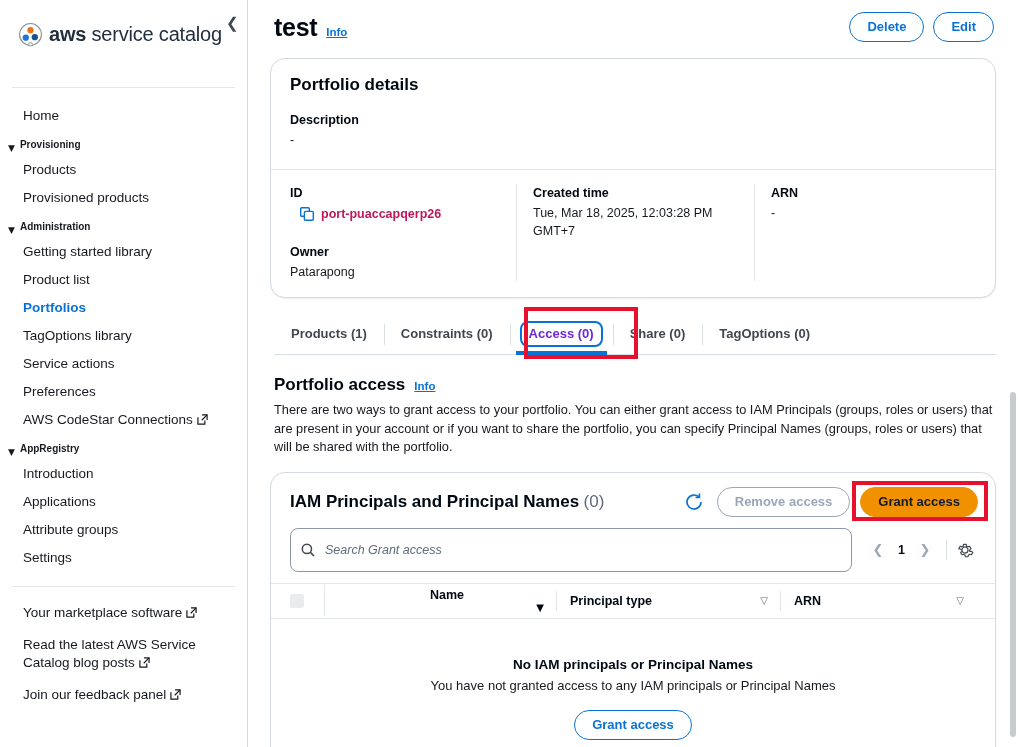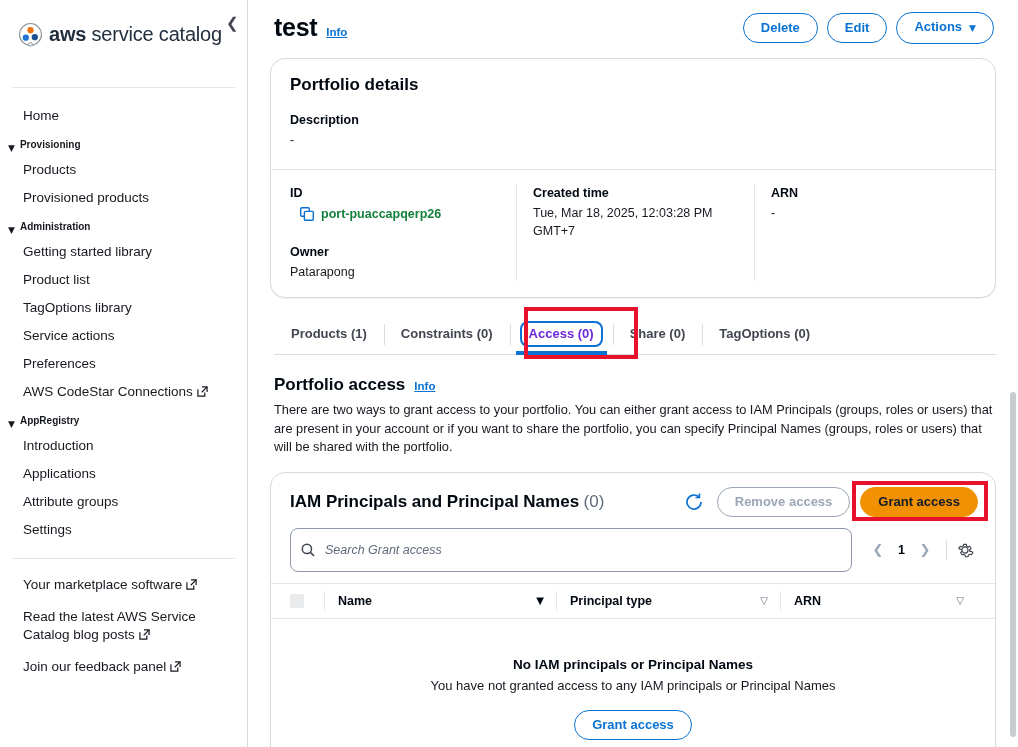--- a/index.html
+++ b/index.html
@@ -132,21 +132,21 @@
     border-top: 1px solid #e3e6ea;
     padding: 14px 0 16px 0;
   }
   .dcol { padding: 0 16px 0 19px; }
   .dcol.c1 { width: 245px; }
   .dcol.c2 { width: 238px; border-left: 1px solid #e3e6ea; padding-left: 16px; min-height: 78px; }
   .dcol.c3 { flex: 1; border-left: 1px solid #e3e6ea; padding-left: 16px; }
   .id-link-row { display: flex; align-items: center; margin: 5px 0 0 10px; }
   .copy-icon { width: 14px; height: 14px; margin-right: 7px; flex: 0 0 14px; }
   .id-link {
-    font-size: 12.5px; color: #15803d; font-weight: 700;
+    font-size: 12.5px; color: #be185d; font-weight: 700;
     text-decoration: none; cursor: pointer;
   }
   .owner-block { margin-top: 22px; }
 
   
   .tabs-wrap { position: relative; margin: 17px 0 0 0; padding-left: 4px; }
   .tabs {
     display: flex; align-items: stretch;
     border-bottom: 1px solid #d9dee3;
   }
@@ -240,21 +240,21 @@
   }
   .th {
     display: flex; align-items: center;
     font-size: 12.5px; font-weight: 700; color: #000811;
     position: relative; padding-left: 14px;
   }
   .th::before {
     content: ""; position: absolute; left: 0; top: -3px; bottom: -3px;
     width: 1px; background: #e3e6ea;
   }
-  .th.c-name { width: 232px; }
+  .th.c-name { width: 232px; flex-direction: column; }
   .th.c-type { width: 224px; }
   .th.c-arn { flex: 1; }
   .sort-arrow { margin-left: auto; font-size: 10px; padding-right: 12px; font-family: "DejaVu Sans", sans-serif; }
   .sort-arrow.active { color: #000811; }
   .sort-arrow.inactive { color: #5f6b7a; }
 
   .empty-state {
     display: flex; flex-direction: column; align-items: center;
     padding: 38px 10px 46px 10px;
   }
@@ -308,20 +308,21 @@
       </div>
       <a class="nav-link">Products</a>
       <a class="nav-link">Provisioned products</a>
 
       <div class="nav-group">
         <span class="caret">▼</span>
         <span class="glabel">Administration</span>
       </div>
       <a class="nav-link">Getting started library</a>
       <a class="nav-link">Product list</a>
+      <a class="nav-link active">Portfolios</a>
       <a class="nav-link">TagOptions library</a>
       <a class="nav-link">Service actions</a>
       <a class="nav-link">Preferences</a>
       <a class="nav-link"><span>AWS CodeStar Connections</span><svg class="ext-icon" viewBox="0 0 12 12">
             <path d="M1 3.5v7.5h7.5V7" fill="none" stroke="#16191f" stroke-width="1.3"></path>
             <path d="M5.5 1h5.5v5.5" fill="none" stroke="#16191f" stroke-width="1.3"></path>
             <path d="M11 1L5.2 6.8" stroke="#16191f" stroke-width="1.3"></path>
           </svg></a>
 
       <div class="nav-group">
@@ -358,21 +359,20 @@
   <main class="main">
 
     <div class="page-head">
       <div class="page-title-wrap">
         <span class="page-title">test</span>
         <span class="info-link">Info</span>
       </div>
       <div class="head-actions">
         <button class="btn btn-normal">Delete</button>
         <button class="btn btn-normal">Edit</button>
-        <button class="btn btn-normal"><span>Actions</span><span class="dd-caret">▼</span></button>
       </div>
     </div>
 
     <section class="card details-card">
       <div class="details-head">
         <h2>Portfolio details</h2>
       </div>
       <div class="details-desc">
         <div class="field-label">Description</div>
         <div class="field-value">-</div>

